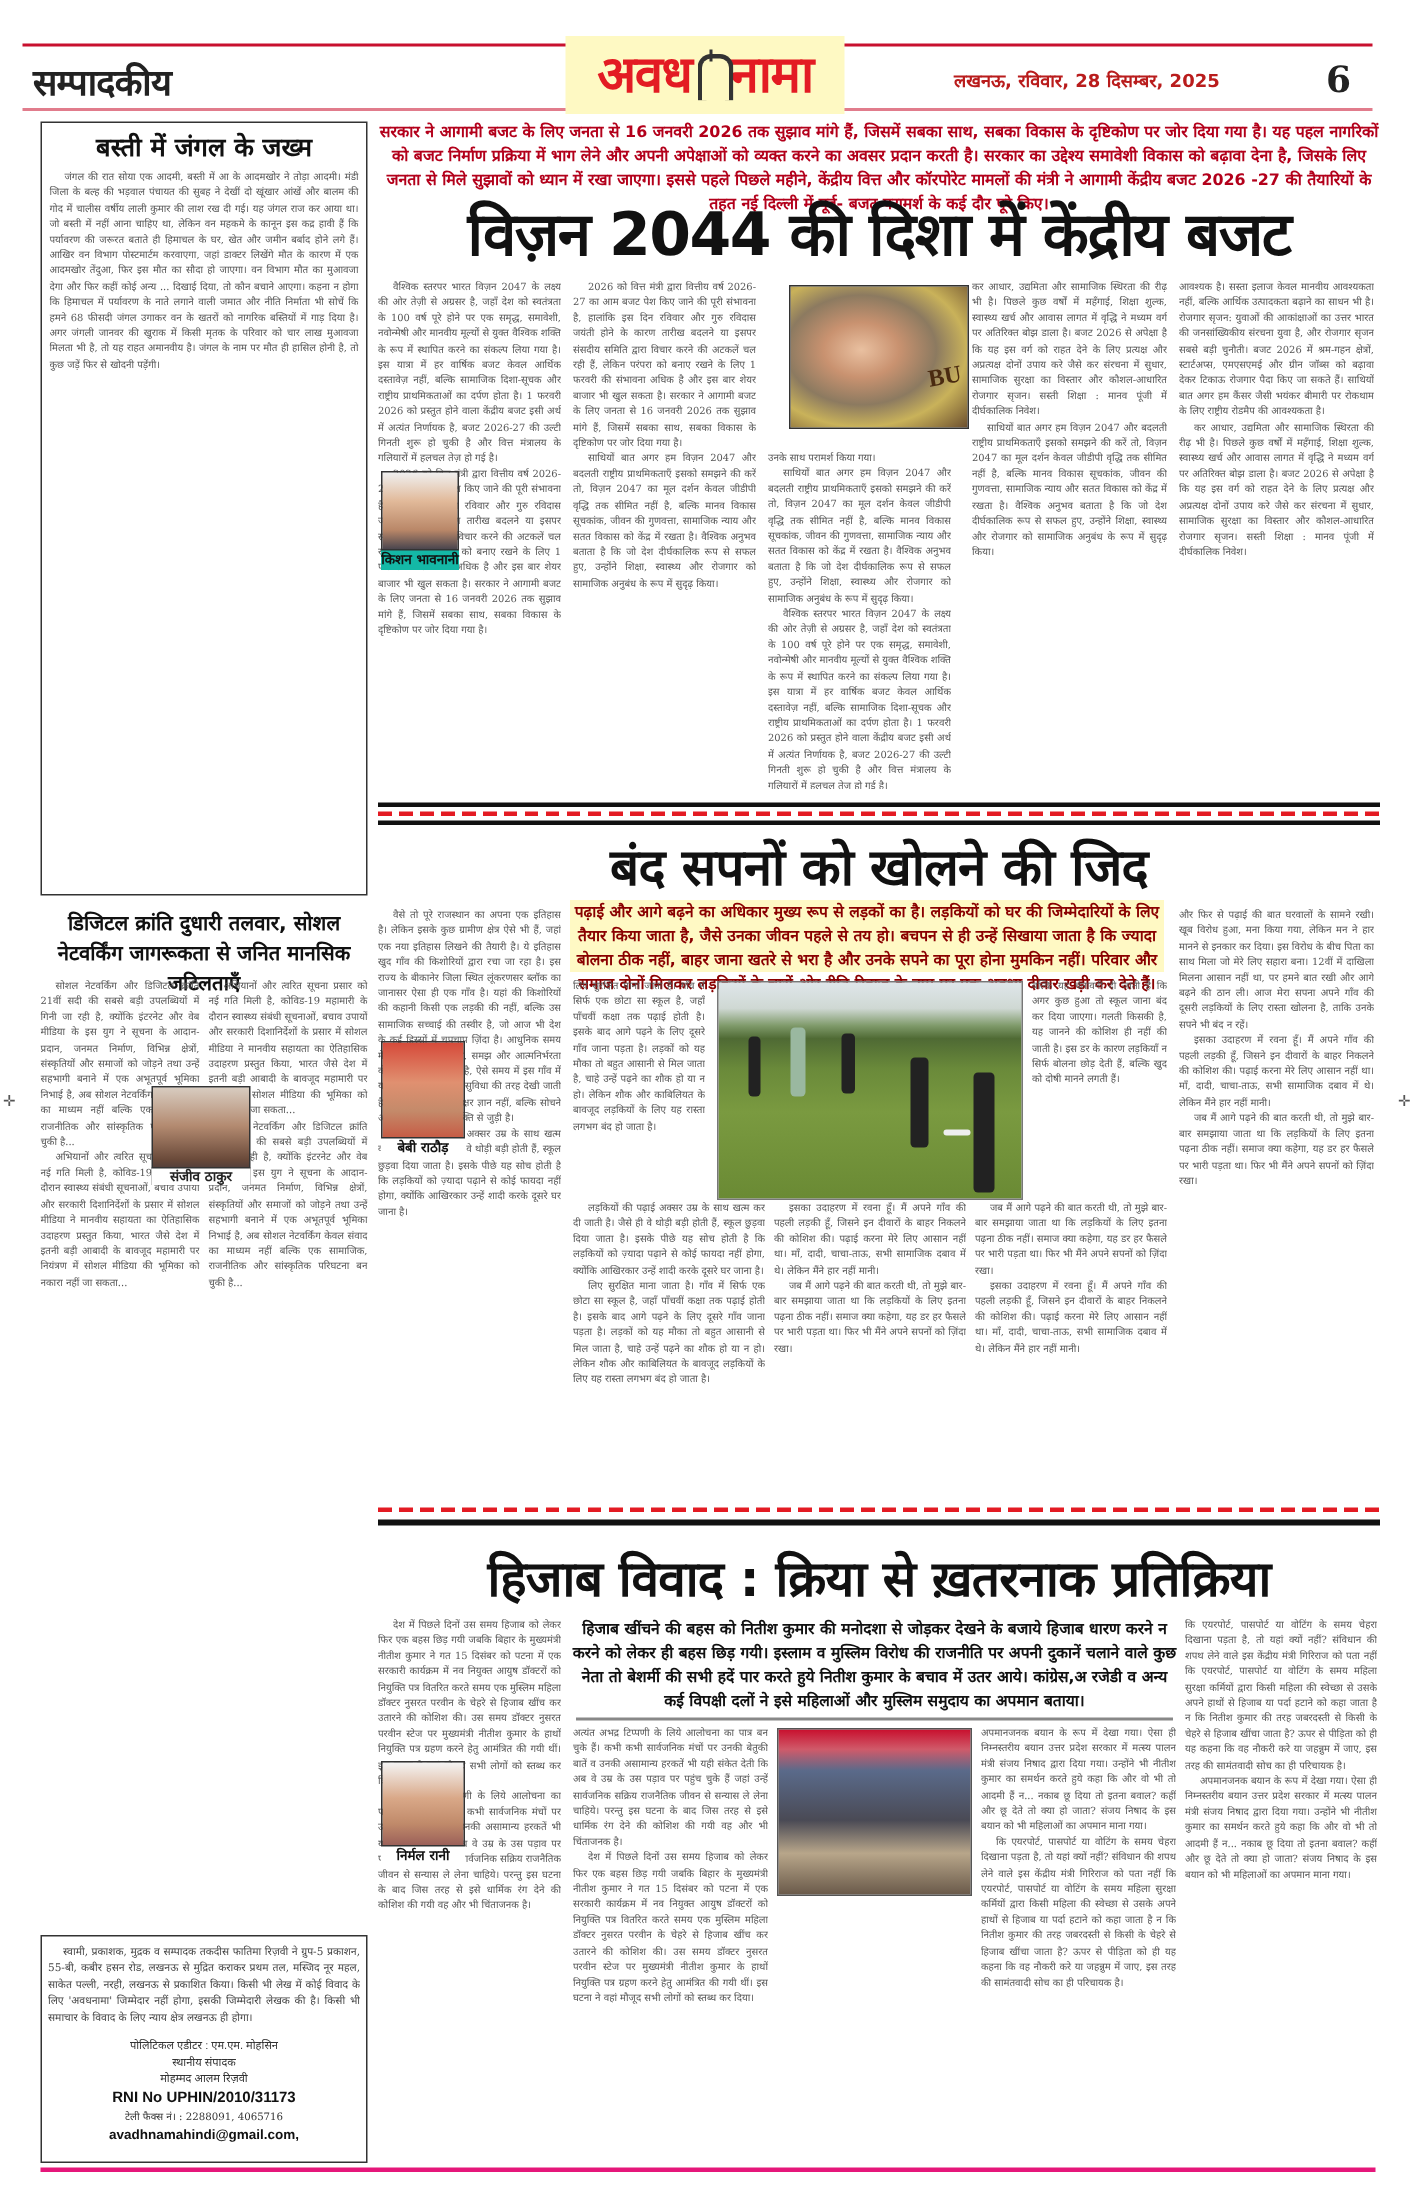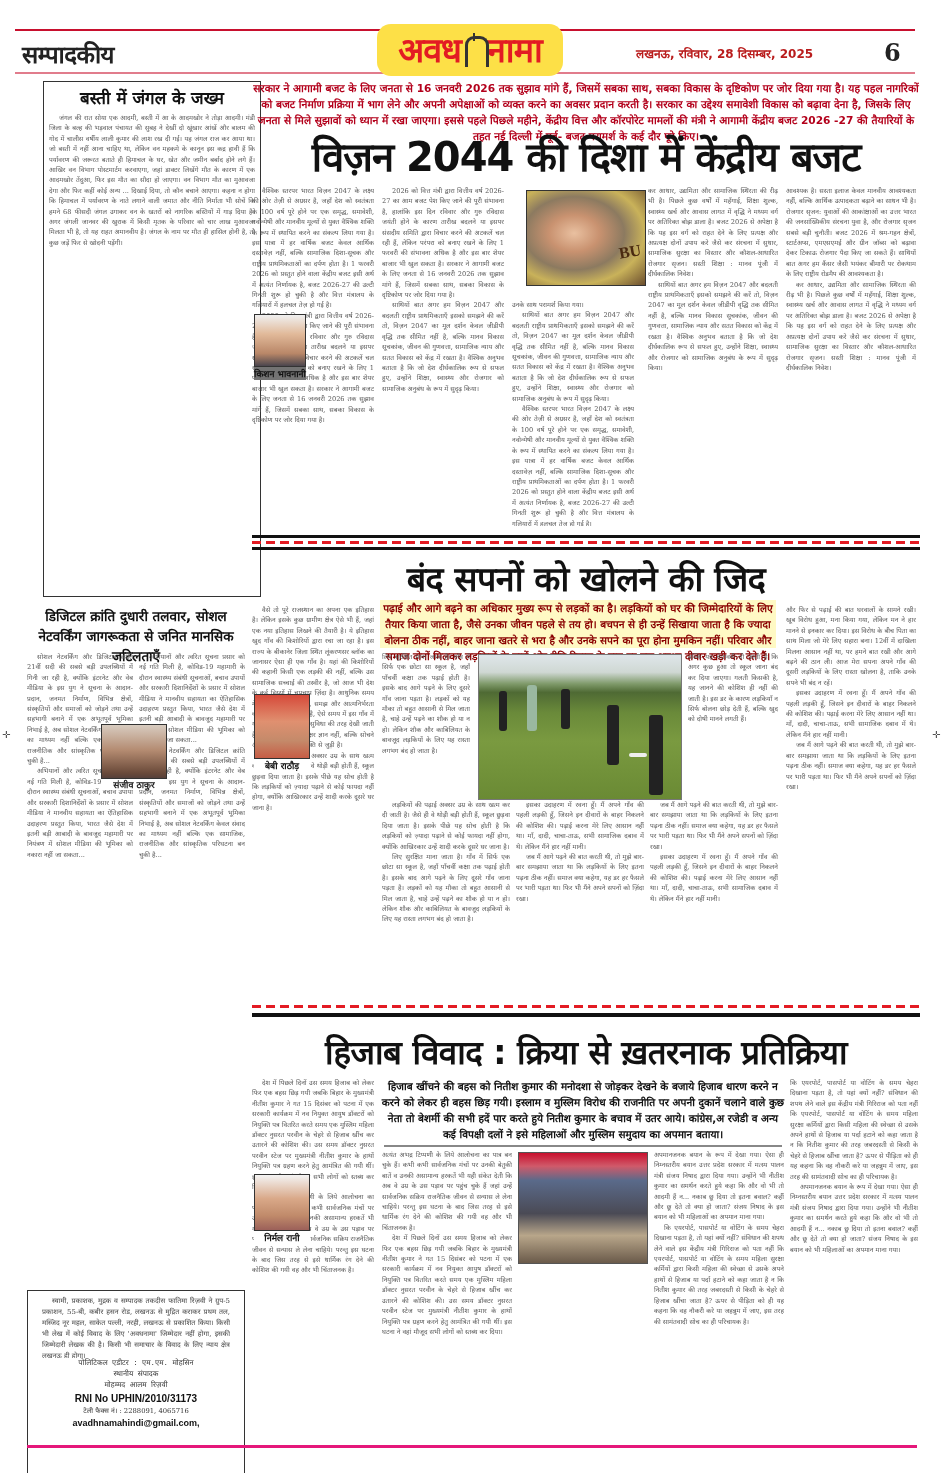--- a/index.html
+++ b/index.html
@@ -5,63 +5,63 @@
   * { box-sizing: border-box; margin: 0; padding: 0; }
   html, body { width: 945px; height: 1473px; background: #fff; overflow: hidden; }
   body { font-family: "DejaVu Sans", sans-serif; color: #222; position: relative; }
 
   .abs { position: absolute; }
 
   
   .mast-line-top { left: 15px; top: 29px; width: 900px; height: 2px; background: #c8102e; }
   .mast-line-bot { left: 15px; top: 72px; width: 900px; height: 2px; background: #c8102e; opacity: .55; }
   .section-title { left: 22px; top: 37px; font-size: 24px; font-weight: bold; color: #222; letter-spacing: -0.5px; }
-  .logo-box { left: 377px; top: 24px; width: 186px; height: 52px; background: #fde047; border-radius: 14px; display: flex; align-items: center; justify-content: center; }
+  .logo-box { left: 377px; top: 24px; width: 186px; height: 52px; background: #fef9c3; border-radius: 0; display: flex; align-items: center; justify-content: center; }
   .logo-text { font-size: 34px; font-weight: 900; color: #e31b23; letter-spacing: -1px; line-height: 1; }
   .logo-arch { display: inline-block; width: 22px; height: 34px; margin: 0 2px; position: relative; vertical-align: bottom; }
   .logo-arch:before { content: ""; position: absolute; left: 2px; bottom: 0; width: 18px; height: 28px; border: 3px solid #333; border-bottom: none; border-radius: 9px 9px 0 0; }
   .logo-arch:after { content: ""; position: absolute; left: 10px; top: 0; width: 2px; height: 8px; background: #333; }
   .date-line { left: 636px; top: 45px; font-size: 12px; font-weight: bold; color: #b91c1c; }
   .page-num { left: 884px; top: 38px; font-size: 24px; font-weight: bold; font-family: "DejaVu Serif", serif; }
 
   
   .box { border: 1.5px solid #333; }
   .col-text { font-family: "DejaVu Serif", serif; font-size: 6.6px; line-height: 10.4px; color: #555; text-align: justify; overflow: hidden; }
   .col-text p { text-indent: 10px; }
 
-  .left-box1 { left: 27px; top: 81px; width: 218px; height: 516px; padding: 4px 5px; margin-left: 16px; }
+  .left-box1 { left: 27px; top: 81px; width: 218px; height: 516px; padding: 4px 5px; }
   .left-box1 .h { font-size: 17px; font-weight: bold; text-align: center; color: #111; margin-bottom: 4px; }
   .left-box1 .col-text { height: 486px; }
 
   .left-head2 { left: 27px; top: 606px; width: 218px; text-align: center; font-size: 13.5px; line-height: 20px; font-weight: bold; color: #111; }
   .left-body2 { left: 27px; top: 652px; width: 218px; height: 600px; display: flex; gap: 6px; }
   .left-body2 .col-text { flex: 1; }
   .left-photo2 { left: 101px; top: 724px; width: 66px; height: 66px; background: linear-gradient(180deg,#d8ccc0 0%,#b38a70 40%,#6a4a3a 75%,#2a2a3a 100%); border: 1px solid #333; }
   .left-photo2-cap { left: 101px; top: 778px; width: 66px; height: 12px; background: #fff; border-top: 1px solid #333; font-size: 9px; font-weight: bold; text-align: center; line-height: 12px; }
 
-  .imprint { left: 27px; top: 1290px; width: 218px; height: 184px; border: 1.5px solid #333; padding: 5px 14px; }
+  .imprint { left: 27px; top: 1290px; width: 218px; height: 152px; border: 1.5px solid #333; padding: 5px 4px; }
   .imprint .col-text { font-size: 7px; line-height: 11px; height: 62px; color: #444; }
-  .imprint .center { text-align: center; font-family: Liberation Mono, monospace; font-size: 7.4px; line-height: 11px; color: #333; }
+  .imprint .center { text-align: center; font-family: Liberation Sans, sans-serif; font-size: 7.4px; line-height: 11px; color: #333; }
   .imprint .rni { text-align: center; font-family: "Liberation Sans", sans-serif; font-size: 10px; font-weight: bold; color: #111; line-height: 15px; }
   .imprint .email { text-align: center; font-family: "Liberation Sans", sans-serif; font-size: 9px; font-weight: bold; color: #111; line-height: 13px; }
   .imprint .fax { text-align: center; font-family: "DejaVu Serif", serif; font-size: 6.8px; color: #333; line-height: 11px; }
   .left-pink { left: 27px; top: 1445px; width: 890px; height: 3px; background: #e5177a; }
 
   
   .deck1 { left: 252px; top: 80px; width: 668px; font-size: 10.6px; line-height: 16px; text-align: center; color: #b3001b; font-weight: bold; }
   .head1 { left: 252px; top: 132px; width: 668px; text-align: center; font-size: 40px; font-weight: 900; color: #111; letter-spacing: -1px; line-height: 50px; }
   .a1-col { top: 186px; height: 340px; }
   .a1-c1 { left: 252px; width: 122px; }
   .a1-c2 { left: 382px; width: 122px; }
   .a1-c3 { left: 512px; width: 122px; }
   .a1-c4 { left: 648px; width: 130px; }
   .a1-c5 { left: 786px; width: 130px; }
   .a1-c1 .col-text, .a1-c2 .col-text, .a1-c3 .col-text, .a1-c4 .col-text, .a1-c5 .col-text { height: 340px; }
   .photo-kishan { left: 254px; top: 314px; width: 52px; height: 66px; background: linear-gradient(180deg,#f0f0f0 0%,#e1b999 30%,#b98768 60%,#2d3447 85%); border: 1px solid #333; }
-  .cap-kishan { left: 254px; top: 366px; width: 52px; height: 14px; background: #737373; border-top: 1px solid #333; font-size: 9px; font-weight: bold; text-align: center; line-height: 14px; color: #111; }
+  .cap-kishan { left: 254px; top: 366px; width: 52px; height: 14px; background: #14b8a6; border-top: 1px solid #333; font-size: 9px; font-weight: bold; text-align: center; line-height: 14px; color: #111; }
   .photo-fm { left: 526px; top: 190px; width: 120px; height: 96px; background: radial-gradient(ellipse at 40% 45%,#e9c0a0 0%,#c99270 25%,#8c7a60 50%,#c9b25a 70%,#6b4e2e 100%); border: 1px solid #333; overflow: hidden; }
   .photo-fm .bu { position: absolute; right: 4px; bottom: 24px; font-size: 16px; font-weight: bold; color: #4a2a10; font-family: "Liberation Serif", serif; transform: rotate(-10deg); }
 
   
   .rule-dbl { left: 252px; width: 668px; height: 14px; }
   .rule-dbl .r1 { position: absolute; left: 0; top: 0; width: 100%; height: 3px; background: #111; }
   .rule-dbl .r2 { position: absolute; left: 0; top: 6px; width: 100%; height: 3px; background: repeating-linear-gradient(90deg,#e31b23 0 9px,transparent 9px 14px); }
   .rule-dbl .r3 { position: absolute; left: 0; top: 12px; width: 100%; height: 3px; background: #111; }
 
   

